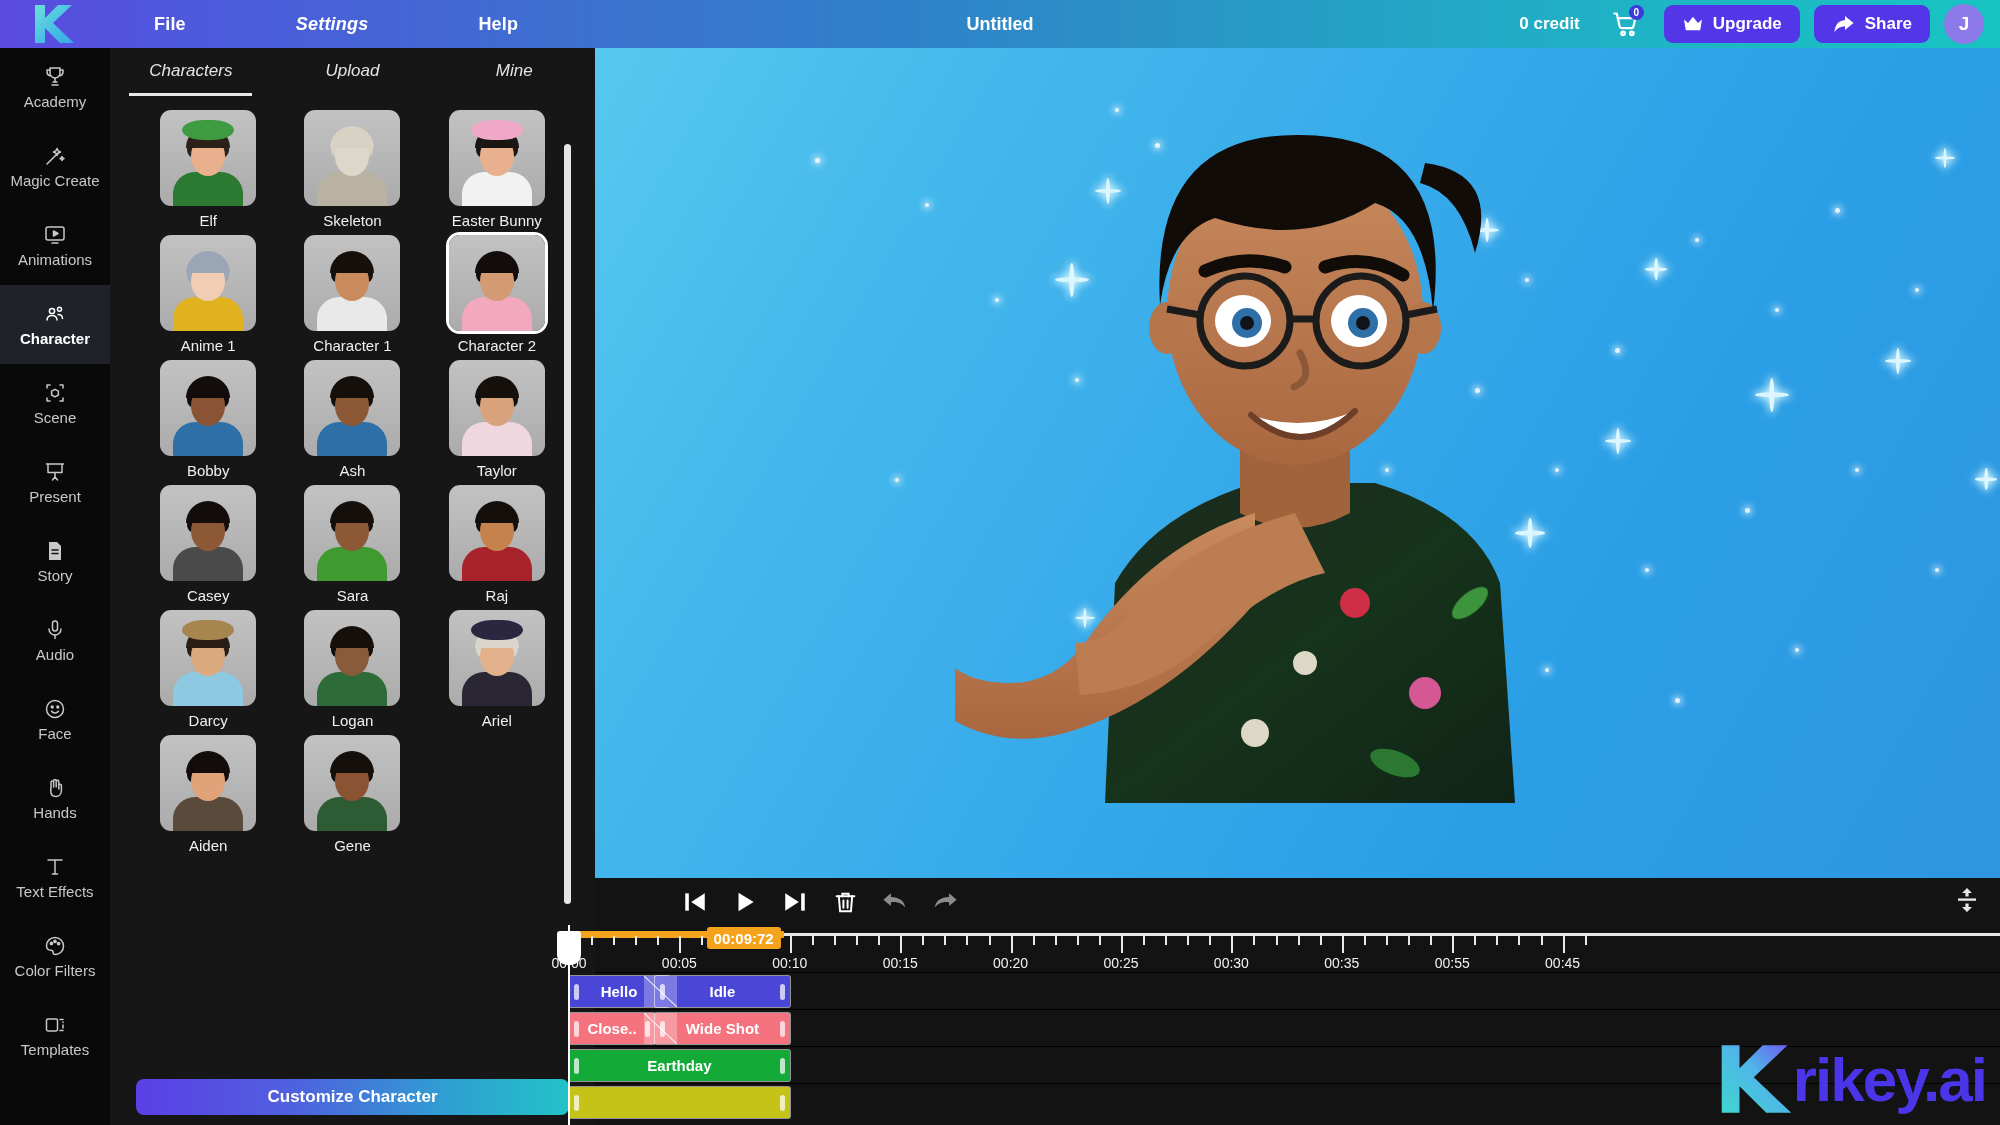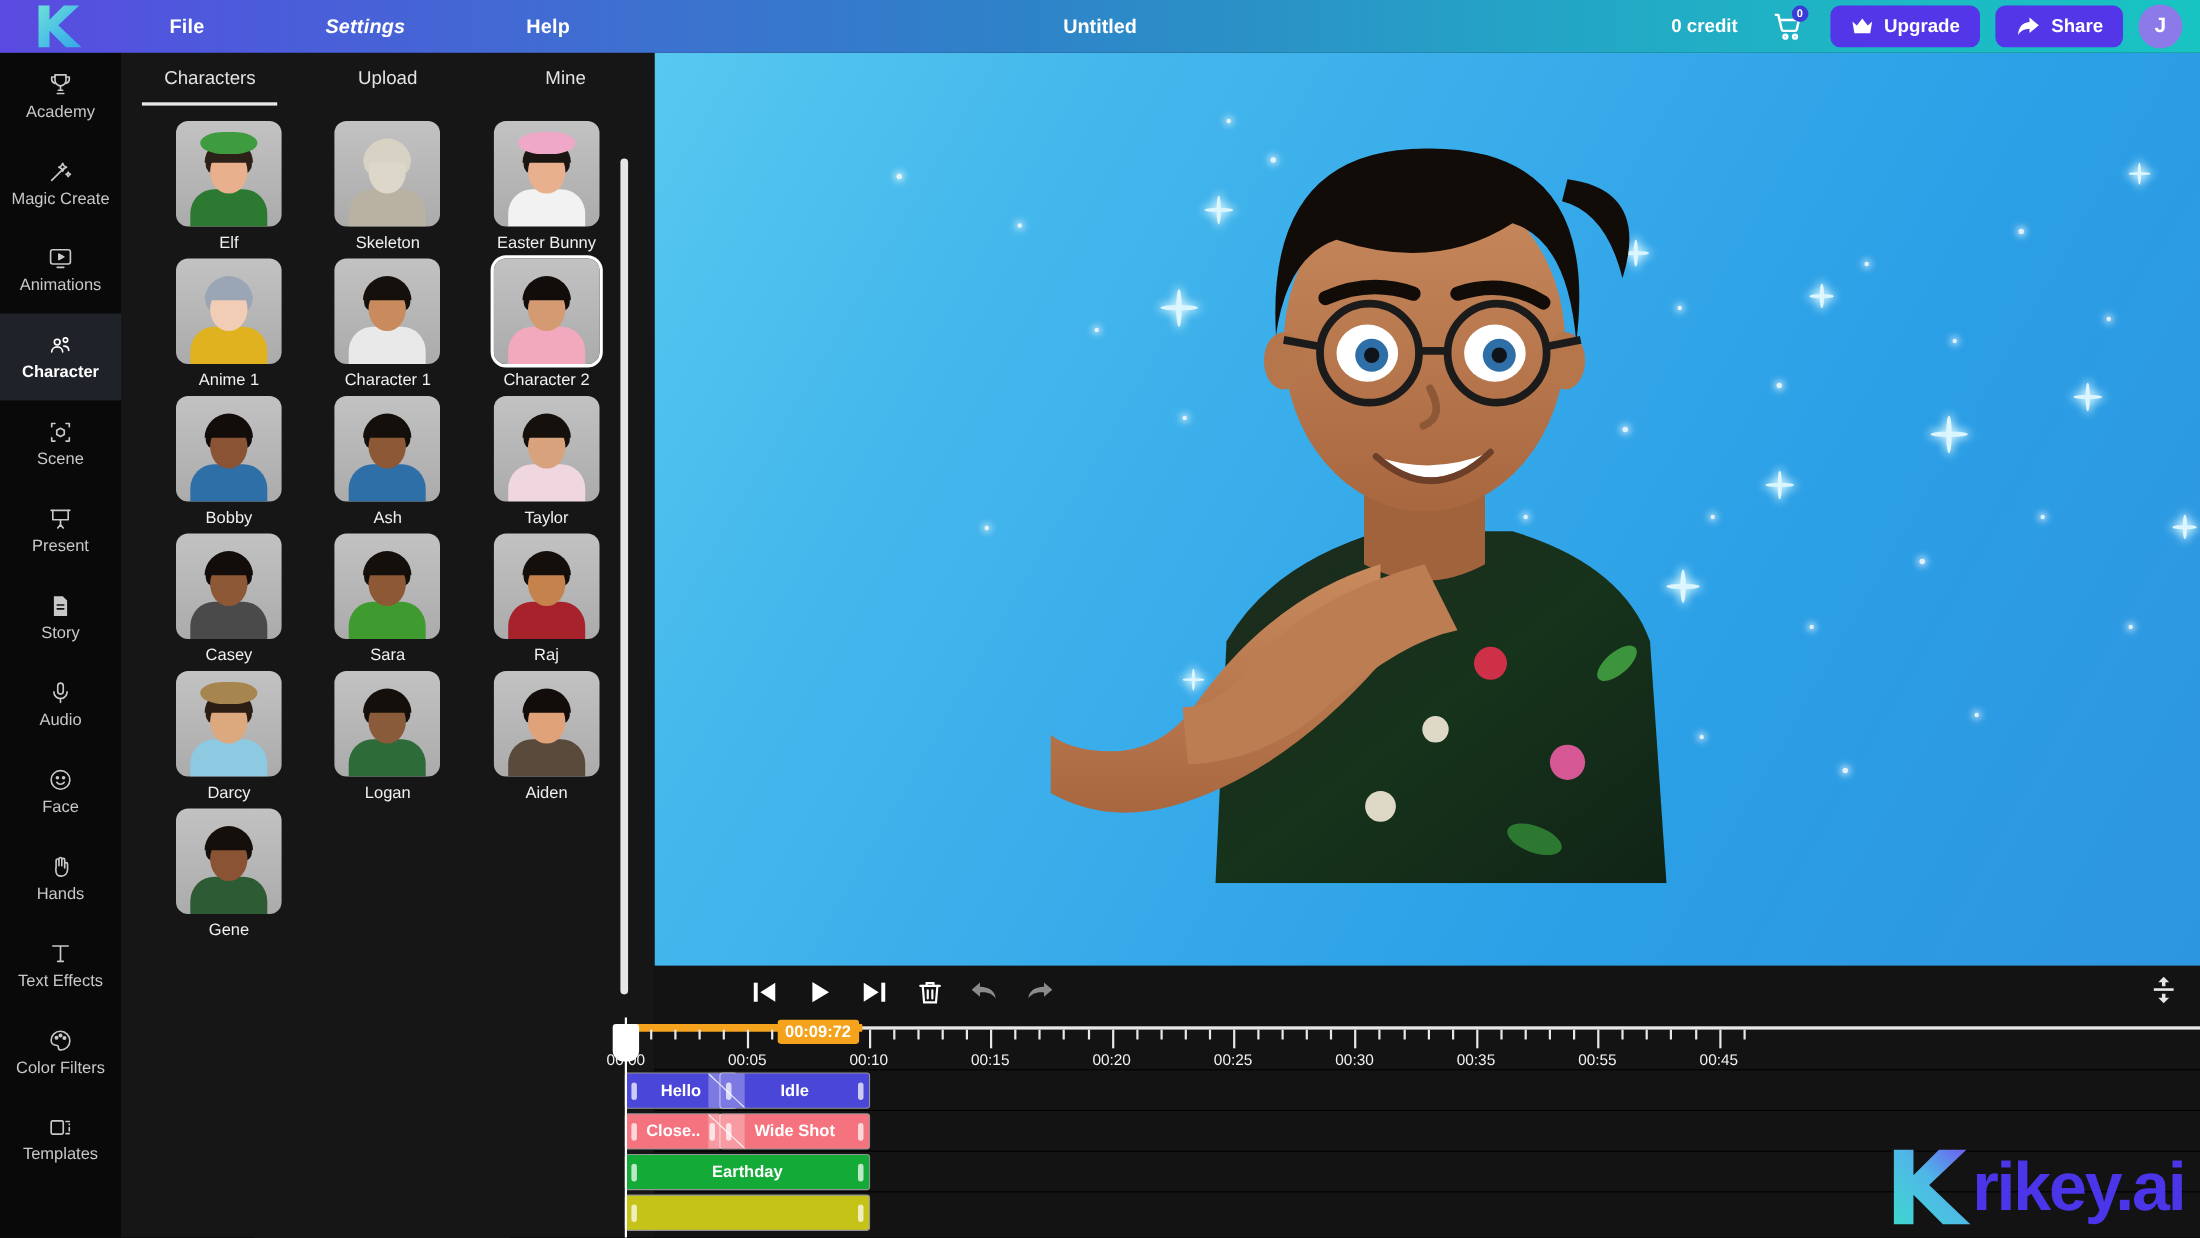--- a/index.html
+++ b/index.html
@@ -73,21 +73,21 @@
   .rail-item .rail-label { font-size:15px; }
   .rail-item.active { background:#1f2329; color:#fff; }
   .rail-item.active .rail-label { font-weight:bold; color:#fff; }
   .rail-ico { height:22px; display:flex; align-items:center; }
 
   
   #panel {
     position:absolute; top:48px; left:110px; width:485px; height:1077px;
     background:#161616; z-index:18;
   }
-  #tabs { display:flex; height:48px; align-items:flex-end; padding-top:6px; }
+  #tabs { display:flex; height:48px; align-items:flex-end; padding-top:6px;font-style:italic; }
   .tab {
     flex:1; text-align:center; color:#e3e3e3; font-size:17px;
     cursor:pointer; position:relative; height:42px; line-height:34px;
   }
   .tab.active::after {
     content:""; position:absolute; left:12%; right:12%; bottom:0;
     height:3px; background:#e8e8e8;
   }
   #grid-wrap {
     position:absolute; top:52px; left:0; width:485px; height:965px;
@@ -568,20 +568,32 @@
                 <div class="hair" style="background:#140f0b"></div>
                 <div class="head" style="background:#8a5b3a"></div>
                 <div class="hair" style="background:#140f0b;top:16px;height:22px;width:44px;border-radius:22px 22px 0 0"></div>
               </div>
             </div>
             <div class="cell-label">Logan</div>
           </div>
           <div class="cell">
             <div class="thumb">
               <div class="av">
+                <div class="body" style="background:#2a2633"></div>
+                <div class="hair" style="background:#d9d4cc"></div>
+                <div class="head" style="background:#e3b18c"></div>
+                <div class="hair" style="background:#d9d4cc;top:16px;height:22px;width:44px;border-radius:22px 22px 0 0"></div>
+                <div class="hat" style="background:#2b2740"></div>
+              </div>
+            </div>
+            <div class="cell-label">Ariel</div>
+          </div>
+          <div class="cell">
+            <div class="thumb">
+              <div class="av">
                 <div class="body" style="background:#5a4a3c"></div>
                 <div class="hair" style="background:#120d0a"></div>
                 <div class="head" style="background:#e0a279"></div>
                 <div class="hair" style="background:#120d0a;top:16px;height:22px;width:44px;border-radius:22px 22px 0 0"></div>
               </div>
             </div>
             <div class="cell-label">Aiden</div>
           </div>
           <div class="cell">
             <div class="thumb">
@@ -590,20 +602,21 @@
                 <div class="hair" style="background:#140f0b"></div>
                 <div class="head" style="background:#8a5334"></div>
                 <div class="hair" style="background:#140f0b;top:16px;height:22px;width:44px;border-radius:22px 22px 0 0"></div>
               </div>
             </div>
             <div class="cell-label">Gene</div>
           </div>
         </div>
     </div>
     <div id="panel-scrollbar"></div>
+    <div id="customize-btn">Customize Character</div>
   </div>
 
   <div id="viewport">
     <div id="sparkles">
         <div class="sparkle" style="left: 220px; top: 110px; width: 5px; height: 5px;"></div>
         <div class="sparkle" style="left: 330px; top: 155px; width: 4px; height: 4px;"></div>
         <div class="sparkle" style="left: 560px; top: 95px; width: 5px; height: 5px;"></div>
         <div class="sparkle" style="left: 700px; top: 190px; width: 4px; height: 4px;"></div>
         <div class="sparkle" style="left: 640px; top: 250px; width: 5px; height: 5px;"></div>
         <div class="sparkle" style="left: 760px; top: 300px; width: 4px; height: 4px;"></div>

